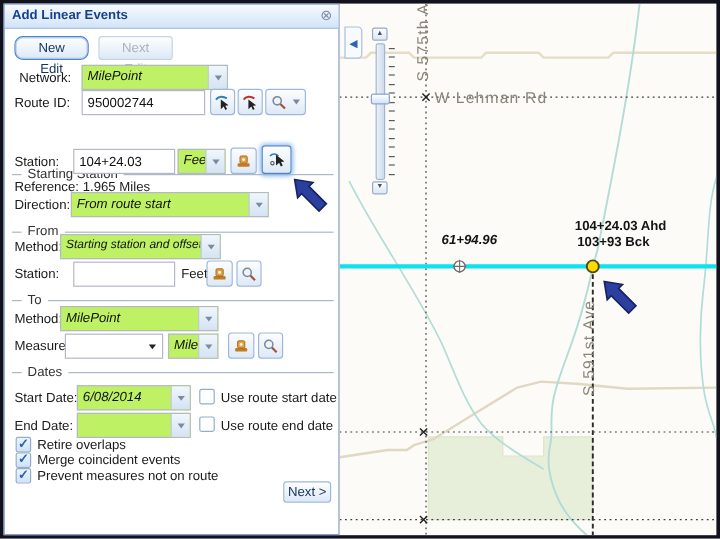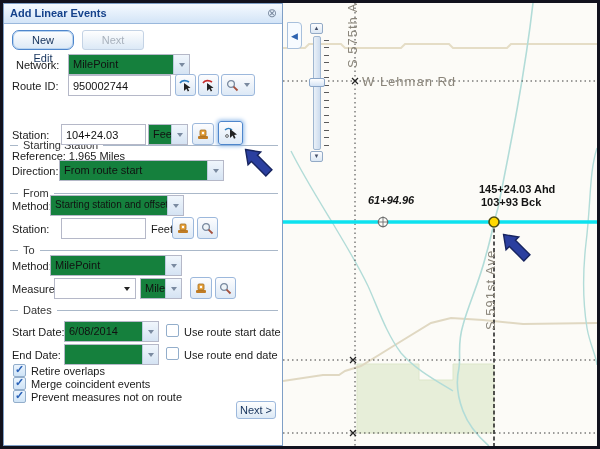--- a/index.html
+++ b/index.html
@@ -19,21 +19,21 @@
   .txtval { position:absolute; font-size:11px; color:#1a1a1a; white-space:nowrap; }
 
   .btn { position:absolute; height:20px; background:linear-gradient(#fefefe,#dcе9f6);
     background:linear-gradient(#fefefe,#dce9f6); border:1px solid #9cb8dc; border-radius:3px;
     font-size:11px; color:#15325b; text-align:center; line-height:18px; padding:0 8px; }
   .btn.focused { border-color:#4e86cc; box-shadow:0 0 0 1px #b9d4f0 inset;border-radius:7px; }
   .btn.disabled { color:#a9b2bd; border-color:#c4d3e5; }
 
   .field { position:absolute; height:21px; border:1px solid #b5b8c8; background:#fff;
     font-size:11px; color:#111; padding:2px 4px; font-family:"Liberation Sans",sans-serif; }
-  .combo { position:absolute; height:21px; border:1px solid #b5b8c8; background:#15803d; display:flex; }
+  .combo { position:absolute; height:21px; border:1px solid #b5b8c8; background:#bef264; display:flex;font-style:italic; }
   .combo .ctext { flex:1; font-size:11px; color:#111; padding:3px 4px 0 4px;
     white-space:nowrap; overflow:hidden; }
   .combo .trigger { width:16px; border-left:1px solid #bccbde;
     background:linear-gradient(#f0f6fc,#d5e3f3); display:flex; align-items:center; justify-content:center; }
   .tri { width:0; height:0; border-left:3.5px solid transparent; border-right:3.5px solid transparent;
     border-top:4px solid #7a8aa0; }
   .tri.dark { border-top-color:#222; }
 
   .ibtn { position:absolute; width:21px; height:22px; background:linear-gradient(#fdfdfe,#dde9f6);
     border:1px solid #9cb8dc; border-radius:3px; display:flex; align-items:center; justify-content:center; }
@@ -298,21 +298,21 @@
       </g>
 
       <circle cx="211" cy="219" r="5" fill="#ffd900" stroke="#4d4d12" stroke-width="1.6"></circle>
     </svg>
 
     <div class="roadlabel" style="left:79px;top:71px;">W Lehman Rd</div>
     <div class="roadlabel vert" style="left:62px;top:5px;height:60px;">S 575th Ave</div>
     <div class="roadlabel vert" style="left:200px;top:263px;height:64px;">S 591st Ave</div>
 
     <div class="maplabel" style="left:85px;top:191px;font-style:italic;">61+94.96</div>
-    <div class="maplabel" style="left:196px;top:180px;">145+24.03 Ahd</div>
+    <div class="maplabel" style="left:196px;top:180px;">104+24.03 Ahd</div>
     <div class="maplabel" style="left:198px;top:193px;">103+93 Bck</div>
 
     <svg class="ann-arrow" style="left:210px;top:221px;" width="48" height="48">
       <polygon points="0,-19 9,-6.5 4.3,-6.5 4.3,14 -4.3,14 -4.3,-6.5 -9,-6.5" transform="translate(24,24) rotate(-45)" fill="#2b3f9f" stroke="#17245f" stroke-width="1.4"></polygon>
     </svg>
 
     <div class="collapse-tab">
       <span>◀</span>
     </div>
 

